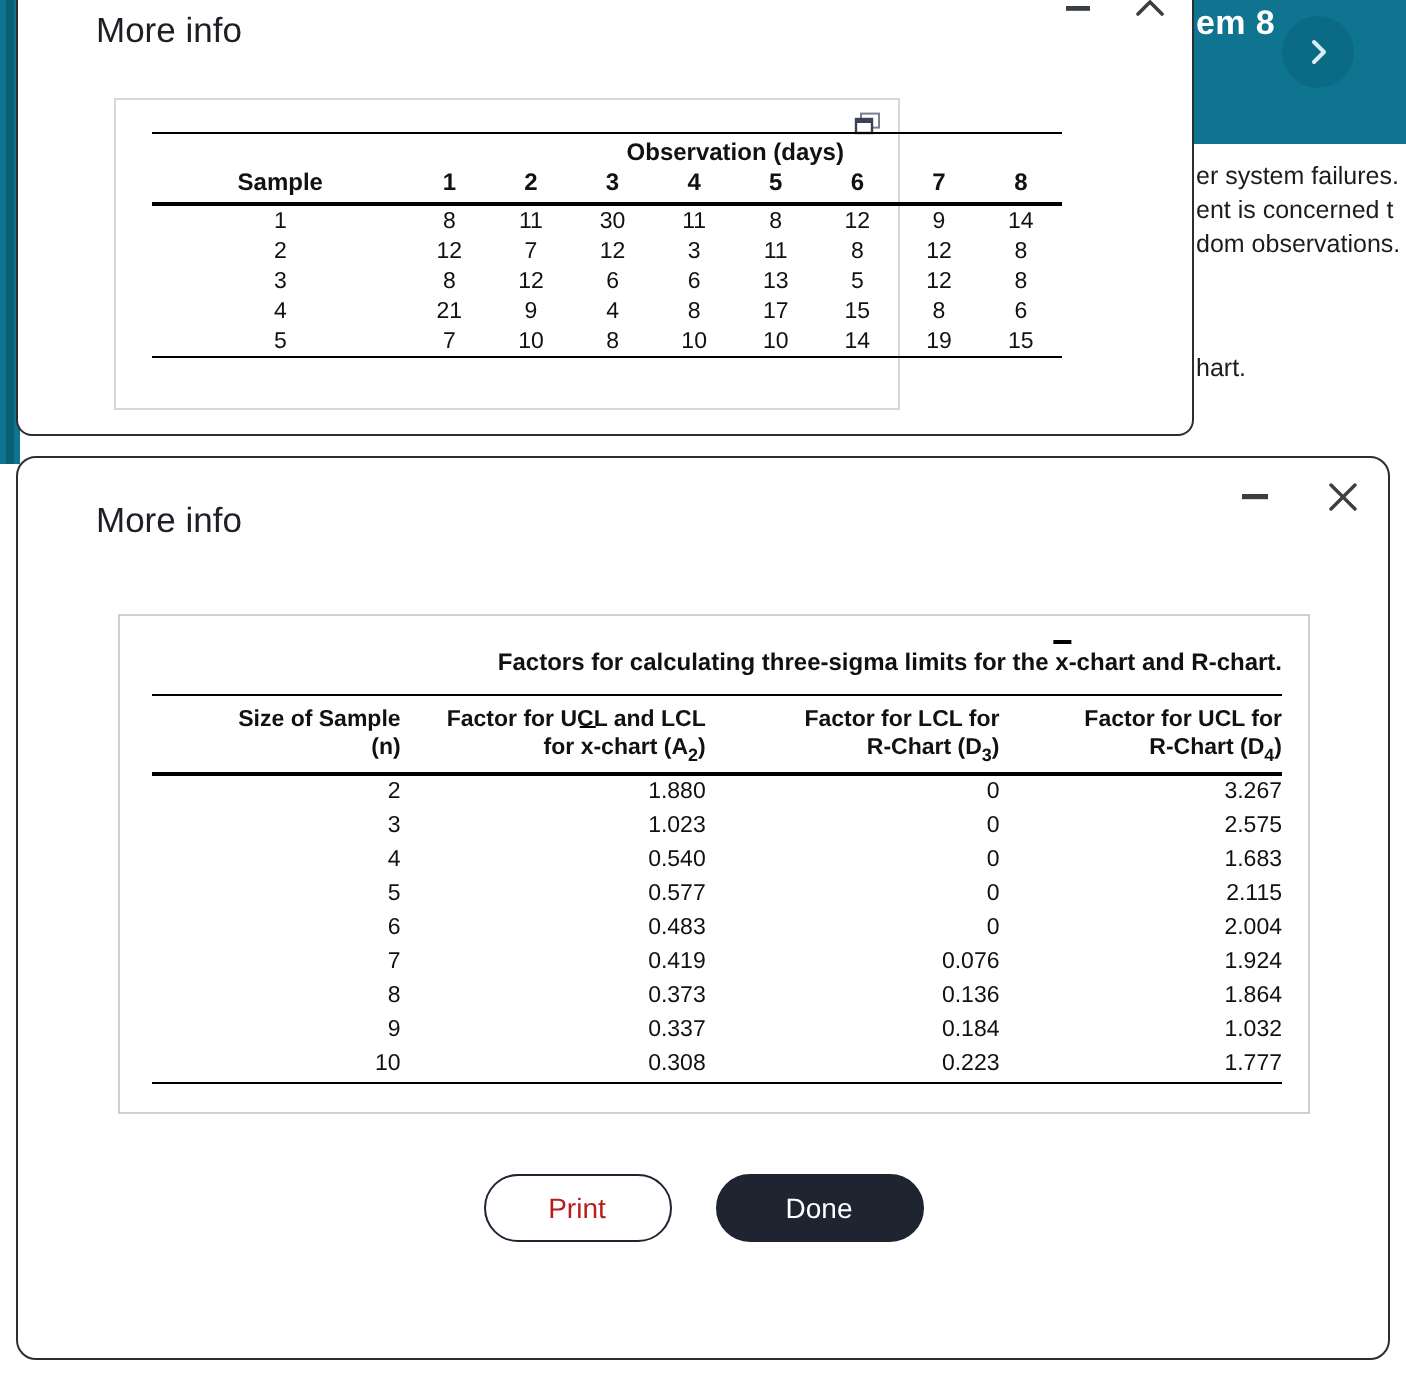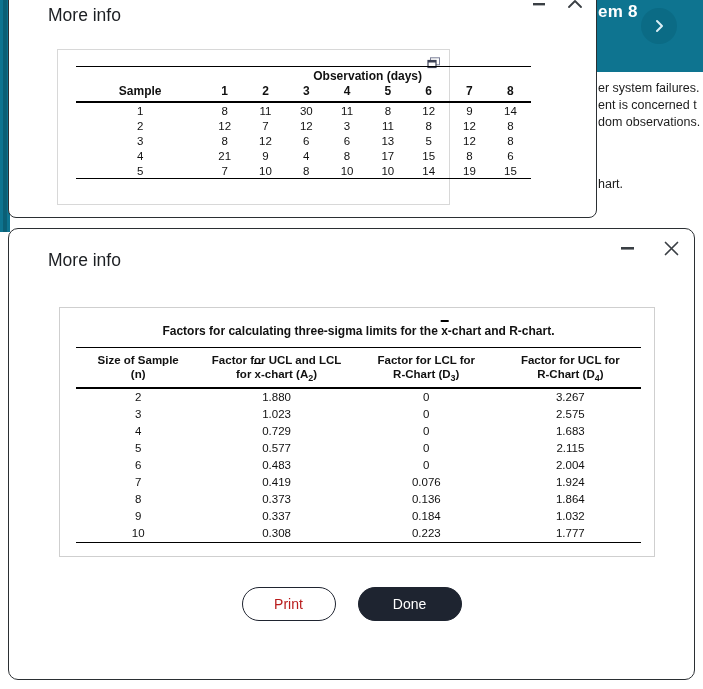--- a/index.html
+++ b/index.html
@@ -202,21 +202,21 @@
     border: 1px solid #cfcfcf;
     background: #fff;
   }
   .fac-table {
     position: absolute;
     left: 16px; top: 8px;
     width: 565px;
     font-size: 11px;
     color: #151515;
   }
-  .fac-table td { padding: 0; text-align: center; }
+  .fac-table td { padding: 0; text-align: right; }
   .fac-caption td {
     font-weight: bold;
     font-size: 12px;
     padding: 8px 0 9px 0;
   }
   .fac-rule-top td { border-top: 1.3px solid #000; height: 1px; padding: 0; }
   .fac-head td {
     font-weight: bold;
     font-size: 11.5px;
     line-height: 14px;
@@ -474,21 +474,21 @@
             <td>3.267</td>
           </tr>
           <tr class="fac-data">
             <td>3</td>
             <td>1.023</td>
             <td>0</td>
             <td>2.575</td>
           </tr>
           <tr class="fac-data">
             <td>4</td>
-            <td>0.729</td>
+            <td>0.540</td>
             <td>0</td>
             <td>1.683</td>
           </tr>
           <tr class="fac-data">
             <td>5</td>
             <td>0.577</td>
             <td>0</td>
             <td>2.115</td>
           </tr>
           <tr class="fac-data">

